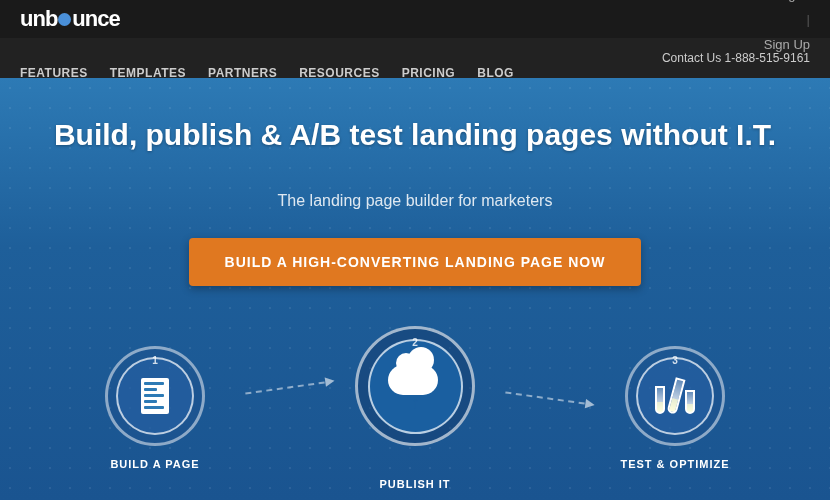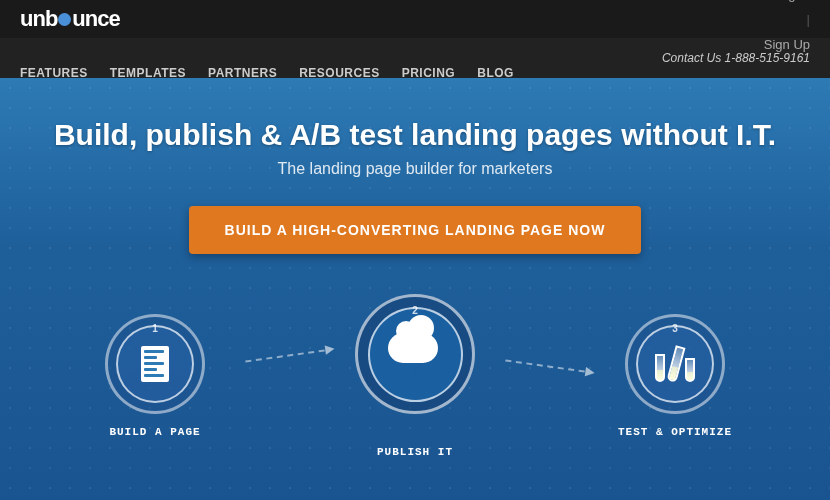--- a/index.html
+++ b/index.html
@@ -53,21 +53,20 @@
       color: #ccc;
       font-size: 12px;
       font-weight: bold;
       text-decoration: none;
       letter-spacing: 0.5px;
       text-transform: uppercase;
     }
     #nav-contact {
       color: #ccc;
       font-size: 12px;
-      font-style: italic;
     }
 
     
     #hero {
       background: linear-gradient(180deg, #2d7ab5 0%, #1e5f9a 40%, #1a5490 100%);
       height: 422px;
       display: flex;
       flex-direction: column;
       align-items: center;
       padding-top: 40px;
@@ -93,20 +92,21 @@
       margin-bottom: 8px;
       z-index: 1;
       text-shadow: 0 1px 3px rgba(0,0,0,0.3);
     }
     #hero-subtitle {
       color: rgba(255,255,255,0.85);
       font-size: 16px;
       text-align: center;
       margin-bottom: 28px;
       z-index: 1;
+      margin-top: 32px;
     }
     #cta-button {
       background: #e07820;
       color: white;
       font-size: 14px;
       font-weight: bold;
       letter-spacing: 1px;
       padding: 16px 36px;
       border: none;
       border-radius: 4px;
@@ -182,21 +182,20 @@
       font-weight: bold;
     }
 
     .step-label {
       color: white;
       font-size: 11px;
       font-weight: bold;
       text-align: center;
       letter-spacing: 1px;
       text-transform: uppercase;
-      font-family: Liberation Mono, monospace;
     }
 
     
     .step-arrow {
       display: flex;
       align-items: center;
       margin-bottom: 30px;
       flex-direction: column;
       justify-content: center;
       height: 100px;

